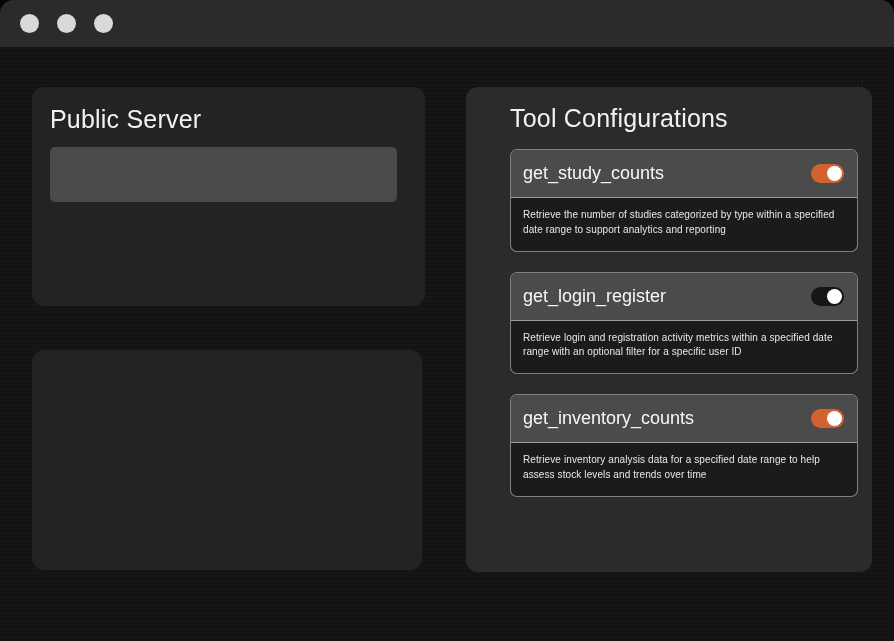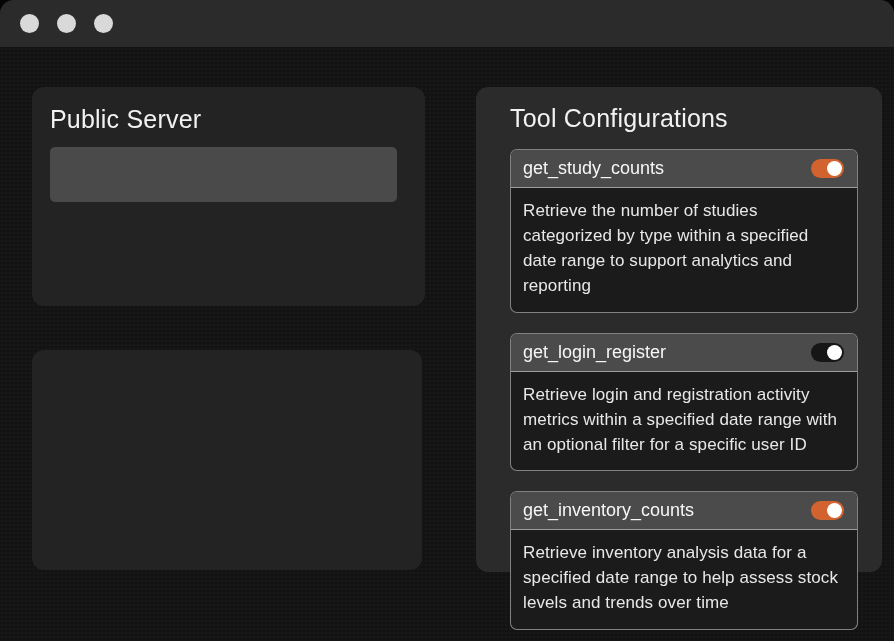--- a/index.html
+++ b/index.html
@@ -49,36 +49,36 @@
     margin-bottom: 13px;
   }
   .server-select {
     width: 347px; height: 55px;
     background: #4a4a4a;
     border: none; border-radius: 5px;
     display: block;
     cursor: pointer;
   }
   .tools-panel {
-    left: 476px; top: 40px; width: 406px; height: 485px;
+    left: 466px; top: 40px; width: 406px; height: 485px;
     background: #2b2b2b;
-    padding: 17px 28px 30px 32px;
+    padding: 17px 28px 30px 42px;
   }
   .tools-panel .panel-title { margin-bottom: 16px; margin-left: 2px; }
   .tool-card {
     width: 348px;
     margin-left: 2px;
     margin-bottom: 20px;
     border: 1px solid rgba(255,255,255,0.45);
     border-radius: 7px;
     overflow: hidden;
     background: #1b1b1b;
   }
   .tool-header {
-    height: 38px;
+    height: 48px;
     background: #4b4b4b;
     border-bottom: 1px solid rgba(255,255,255,0.45);
     display: flex; align-items: center; justify-content: space-between;
     padding: 0 13px 0 12px;
   }
   .tool-name {
     color: #f7f7f7;
     font-size: 18px;
     font-weight: 400;
     white-space: nowrap;
@@ -96,21 +96,21 @@
   .toggle .knob {
     position: absolute;
     top: 2px; right: 2px;
     width: 15px; height: 15px;
     border-radius: 50%;
     background: #ffffff;
   }
   .tool-desc {
     padding: 10px 12px 13px 12px;
     color: #e8e8e8;
-    font-size: 17px;
+    font-size: 10px;
     line-height: 1.48;
     letter-spacing: 0.1px;
   }
 </style>
 </head>
 <body>
 
 <div class="window">
 
   <div class="titlebar">

